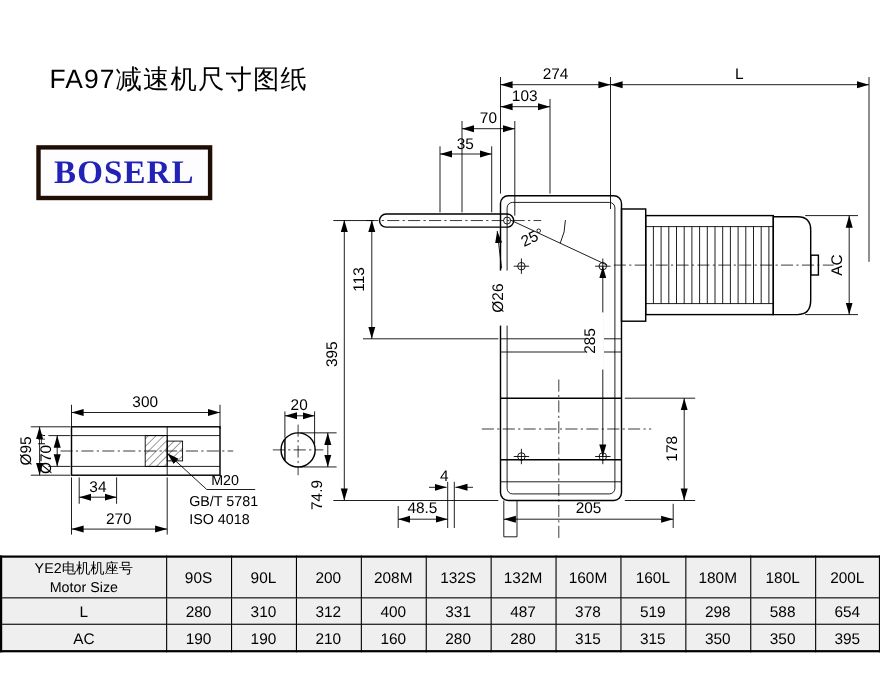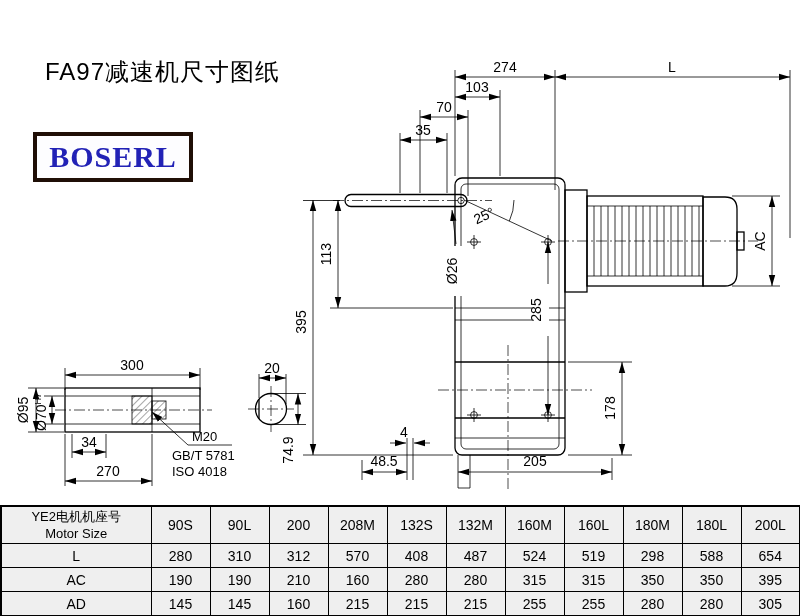--- a/index.html
+++ b/index.html
@@ -257,53 +257,39 @@
         <th>180L</th>
         <th>200L</th>
       </tr>
     </thead>
     <tbody>
       <tr>
         <th>L</th>
         <td>280</td>
         <td>310</td>
         <td>312</td>
-        <td>570</td>
-        <td>408</td>
+        <td>400</td>
+        <td>331</td>
         <td>487</td>
-        <td>524</td>
+        <td>378</td>
         <td>519</td>
         <td>298</td>
         <td>588</td>
         <td>654</td>
       </tr>
       <tr>
         <th>AC</th>
         <td>190</td>
         <td>190</td>
         <td>210</td>
         <td>160</td>
         <td>280</td>
         <td>280</td>
         <td>315</td>
         <td>315</td>
         <td>350</td>
         <td>350</td>
         <td>395</td>
       </tr>
-      <tr>
-        <th>AD</th>
-        <td>145</td>
-        <td>145</td>
-        <td>160</td>
-        <td>215</td>
-        <td>215</td>
-        <td>215</td>
-        <td>255</td>
-        <td>255</td>
-        <td>280</td>
-        <td>280</td>
-        <td>305</td>
-      </tr>
     </tbody>
   </table>
 
 </div>
 
 </body></html>

